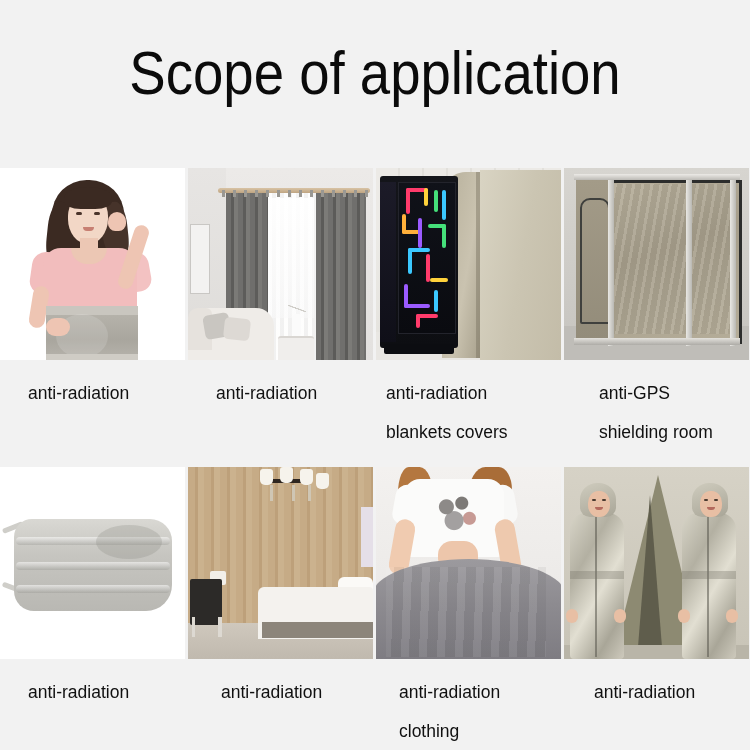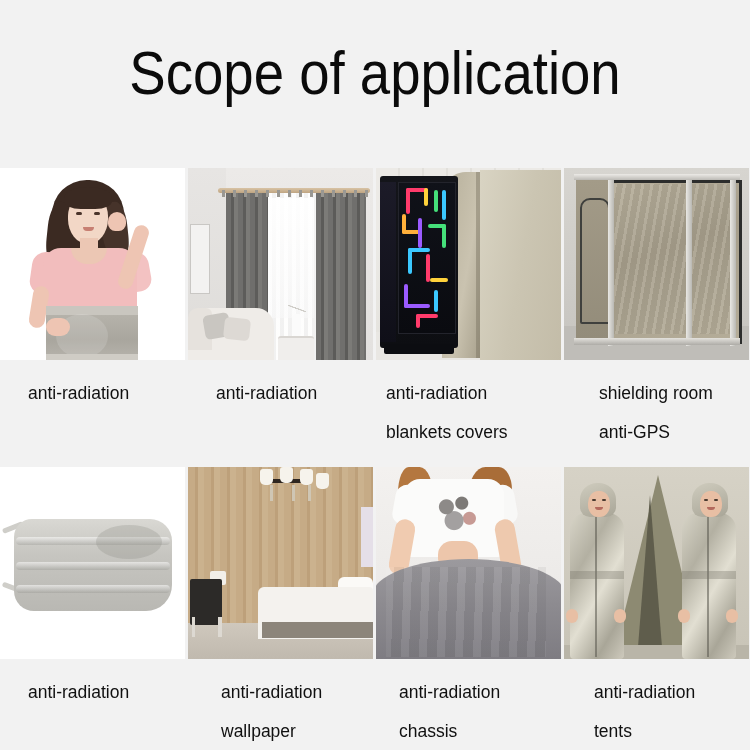--- a/index.html
+++ b/index.html
@@ -647,22 +647,22 @@
           <span class="wrinkle"></span>
           <span class="panel-l"></span>
           <span class="door"></span>
           <span class="bar v1"></span>
           <span class="bar v2"></span>
           <span class="bar v3"></span>
           <span class="bar h1"></span>
           <span class="bar h2"></span>
         </div>
         <div class="caption cap-i3">
+          <span class="ln">anti-GPS</span>
           <span class="ln">shielding room</span>
-          <span class="ln">anti-GPS</span>
         </div>
       </div>
     </div>
 
     <div class="grid-row row2">
 
       <div class="cell">
         <div class="thumb sc-mask">
           <span class="loop-t"></span>
           <span class="loop-b"></span>
@@ -693,42 +693,41 @@
           <span class="drop d3"></span>
           <span class="pillow"></span>
           <span class="bed"></span>
           <span class="bed-base"></span>
           <span class="lampshade"></span>
           <span class="chair"></span>
           <span class="chair-leg"></span>
         </div>
         <div class="caption cap-i5">
           <span class="ln">anti-radiation</span>
-          <span class="ln">wallpaper</span>
         </div>
       </div>
 
       <div class="cell">
         <div class="thumb sc-blk">
           <span class="bg"></span>
           <span class="hair-l"></span>
           <span class="hair-r"></span>
           <span class="sleeve-l"></span>
           <span class="sleeve-r"></span>
           <span class="shirt"></span>
           <span class="print"></span>
           <span class="arm-l"></span>
           <span class="arm-r"></span>
           <span class="hands"></span>
           <span class="blanket"></span>
           <span class="blanket-fold"></span>
         </div>
         <div class="caption cap-i6">
           <span class="ln">anti-radiation</span>
-          <span class="ln">chassis</span>
+          <span class="ln">clothing</span>
         </div>
       </div>
 
       <div class="cell">
         <div class="thumb sc-tent">
           <span class="tentshape"></span>
           <span class="tent-dark"></span>
           <span class="ground"></span>
 
           <span class="p left">
@@ -752,19 +751,18 @@
             <span class="face"></span>
             <span class="eye l"></span>
             <span class="eye r"></span>
             <span class="smile"></span>
             <span class="hand l"></span>
             <span class="hand r"></span>
           </span>
         </div>
         <div class="caption cap-i7">
           <span class="ln">anti-radiation</span>
-          <span class="ln">tents</span>
         </div>
       </div>
     </div>
 
   </div>
 </div>
 
 </body></html>

